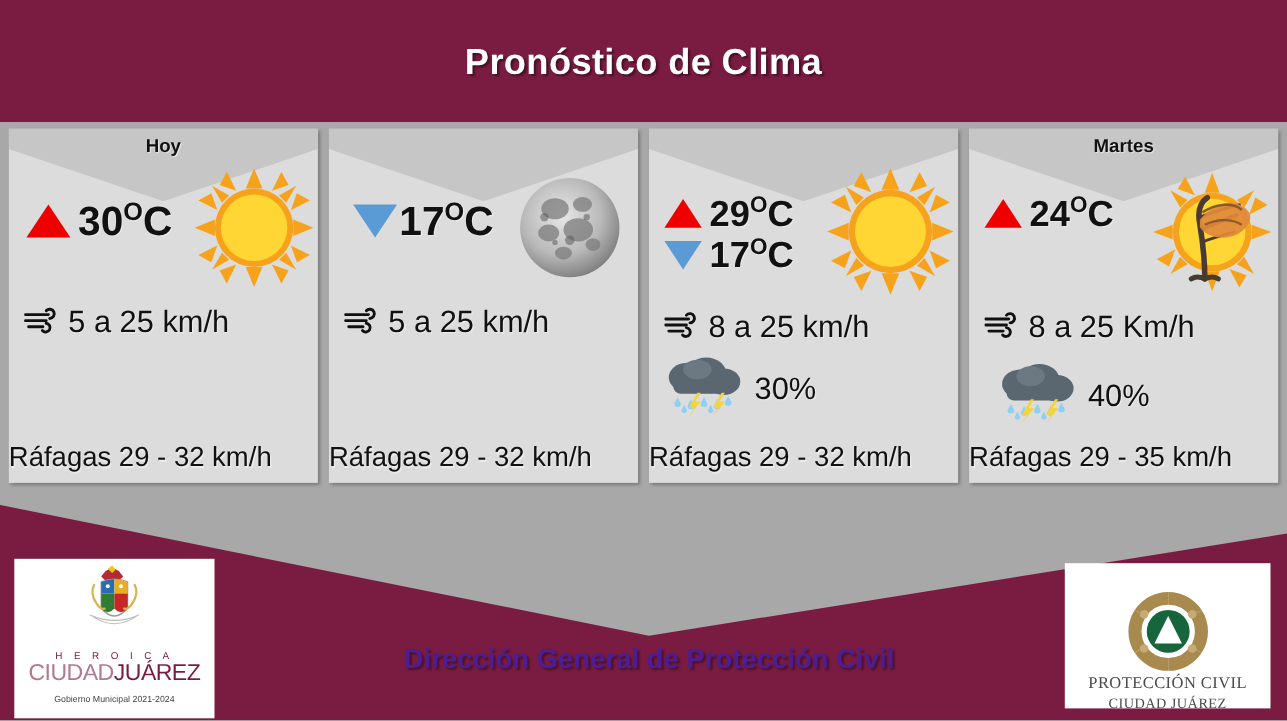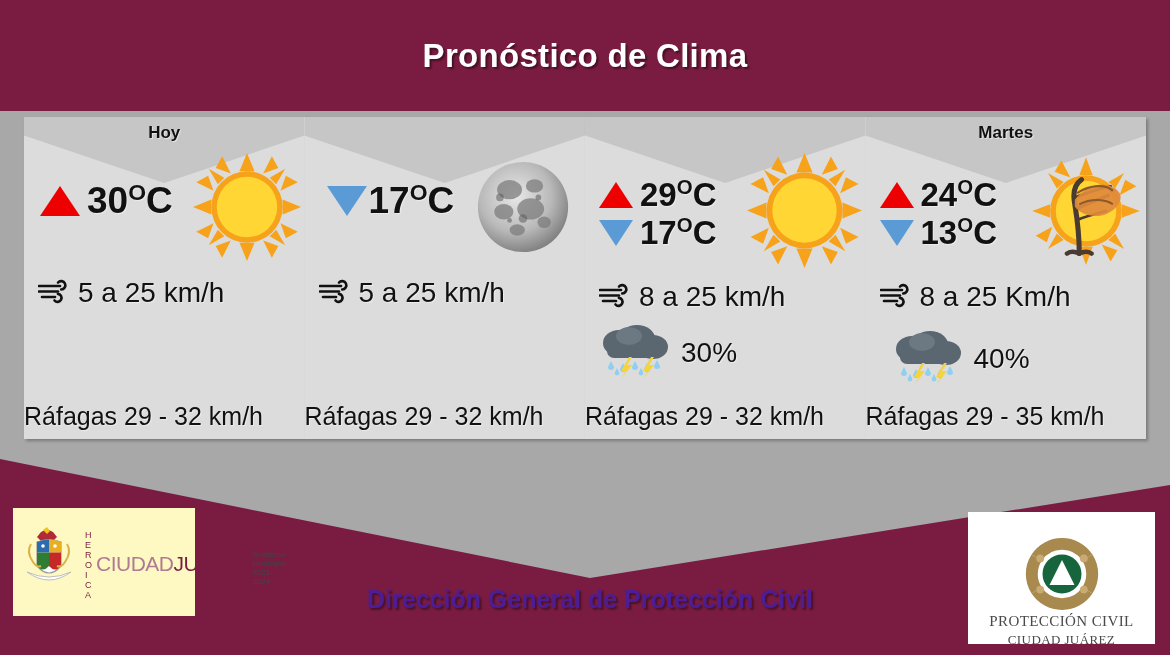--- a/index.html
+++ b/index.html
@@ -27,21 +27,21 @@
 
   
   .midband{
     position:absolute; left:0; top:111px; width:1170px; height:334px;
     background:#a8a8a8;
   }
 
   
   .cards{
     position:absolute; left:0; top:117px; width:1170px; height:325px;
-    display:flex; justify-content:space-between; padding:0 24px;
+    display:flex; justify-content:space-between; padding:0 8px;
   }
   .card{
     position:relative; width:281px; height:322px;
     background:#dcdcdc;
     box-shadow:2px 2px 3px rgba(0,0,0,.28);
     overflow:hidden;
   }
   .card-chevron{
     position:absolute; left:0; top:0; width:100%; height:66px;
     background:#c6c6c6;
@@ -118,23 +118,23 @@
   }
   .footer-title{
     position:absolute; left:195px; top:585px; width:790px; text-align:center;
     color:#4c1d95; font-weight:bold; font-size:25px;
     text-shadow:2px 2px 2px rgba(0,0,0,.4);
     z-index:6;
   }
 
   
   .logo-left{
-    position:absolute; left:13px; top:508px; width:182px; height:108px;
-    background:#fef9c3; z-index:7;
-    display:flex; flex-direction:row; align-items:center; justify-content:flex-start;
+    position:absolute; left:13px; top:508px; width:182px; height:145px;
+    background:#ffffff; z-index:7;
+    display:flex; flex-direction:column; align-items:center; justify-content:flex-start;
     padding-top:4px;
   }
   .shield-wrap{ height:78px; display:flex; align-items:center; }
   .lg-heroica{
     font-size:9px; letter-spacing:4px; color:#7a1c41; margin-top:1px;
   }
   .lg-city{ font-size:21px; line-height:22px; letter-spacing:-.5px; }
   .lg-city .thin{ color:#b07a92; font-weight:400; }
   .lg-city .bold{ color:#7a1c41; font-weight:normal; }
   .lg-gob{ font-size:8px; color:#444; margin-top:8px; }
@@ -365,26 +365,20 @@
   </div>
 
   <div class="card">
     <div class="card-chevron"></div>
     <div class="card-day">Martes</div>
 
     <div class="temp-row temp-hi">
       <span class="tri tri-up sm"></span>
       <span class="temp-val dual">
         <span>24</span><sup>O</sup><span>C</span>
-      </span>
-    </div>
-    <div class="temp-row temp-lo">
-      <span class="tri tri-down sm"></span>
-      <span class="temp-val dual">
-        <span>13</span><sup>O</sup><span>C</span>
       </span>
     </div>
 
     <span class="art art-tree">
       <svg width="112" height="112" viewBox="0 0 100 100">
         <g fill="#f7a21b">
           <polygon points="50,2 56,18 44,18"></polygon>
             <polygon points="50,98 56,82 44,82"></polygon>
           <polygon points="2,50 18,44 18,56"></polygon>
             <polygon points="98,50 82,44 82,56"></polygon>

